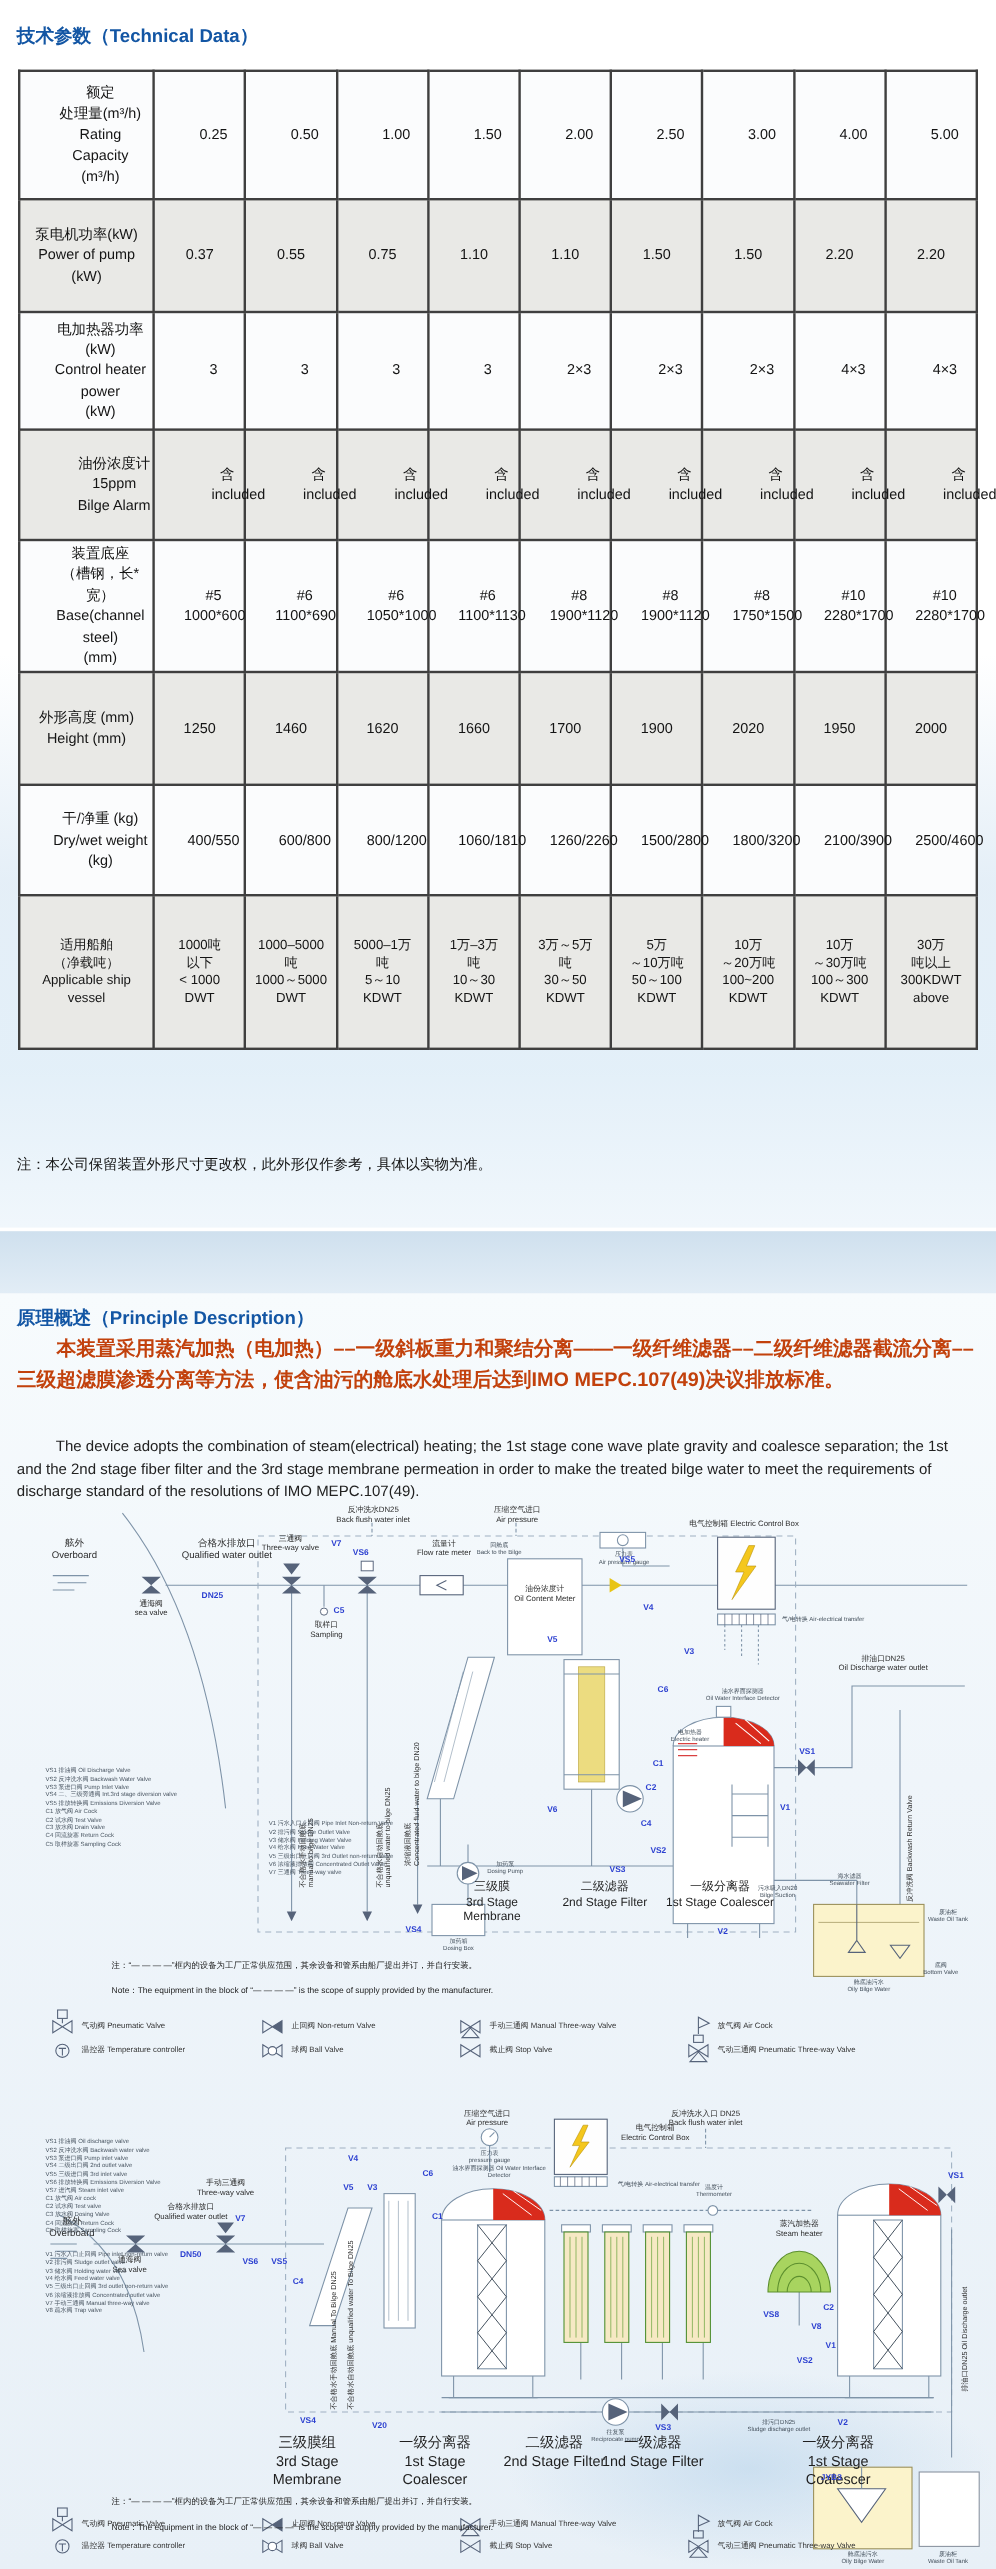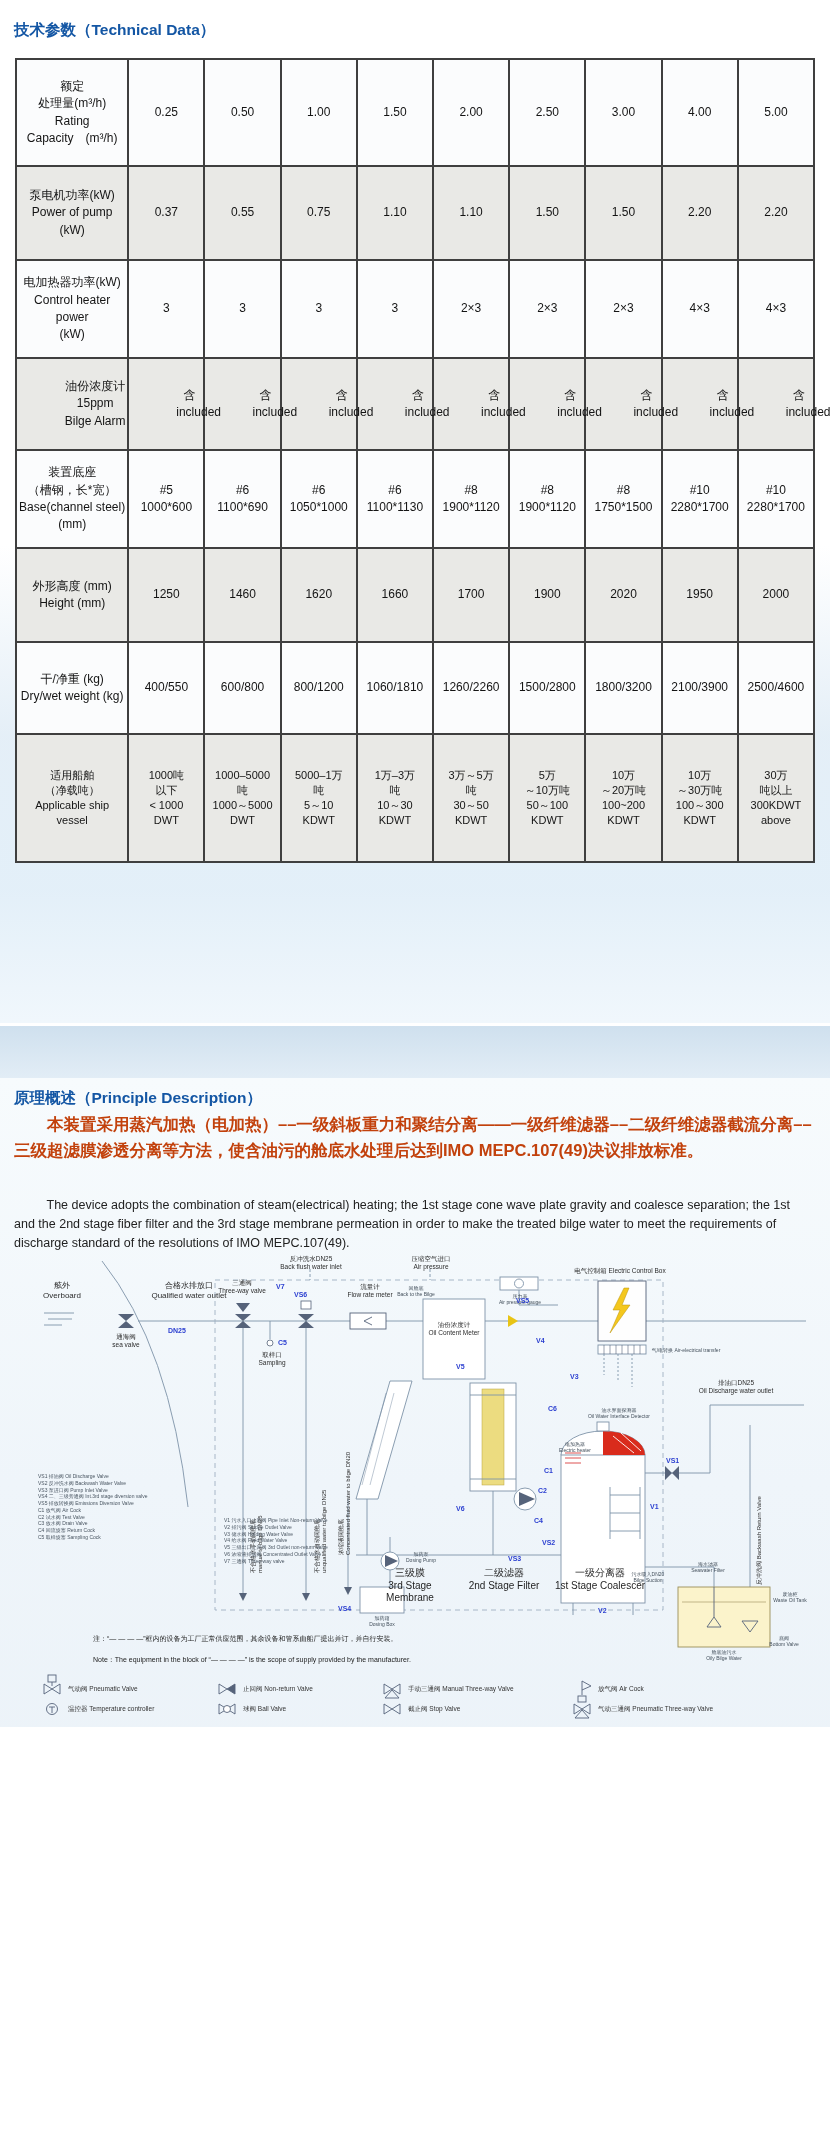--- a/index.html
+++ b/index.html
@@ -1,36 +1,36 @@
 <!DOCTYPE html>
 <html><head>
 <meta charset="utf-8">
 <style>
   html,body{margin:0;padding:0;background:#fff;}
-  .page{position:relative;width:830px;height:1727px;background:#ffffff;overflow:hidden;
+  .page{position:relative;width:830px;height:2141px;background:#ffffff;overflow:hidden;
         font-family:"Liberation Sans","DejaVu Sans",sans-serif;color:#1a1a1a;}
   
   .band-ship{position:absolute;left:0;top:545px;width:830px;height:478px;
      background:linear-gradient(180deg,rgba(210,228,242,0) 0%,rgba(196,219,238,.45) 40%,rgba(212,231,245,.65) 72%,rgba(226,239,249,.5) 100%);}
   .band-blue{position:absolute;left:0;top:1026px;width:830px;height:52px;
      background:linear-gradient(180deg,#cf e0ee,#e2edf6);background:linear-gradient(180deg,#cfe0ee,#e2edf6);}
   .bottom-area{position:absolute;left:0;top:1078px;width:830px;height:1063px;
      background:linear-gradient(180deg,#f7fbfd 0%,#eff5fa 38%,#e8f0f7 100%);}
   .wash{position:absolute;left:420px;top:1975px;width:410px;height:165px;
      background:radial-gradient(ellipse at center,rgba(168,202,230,.45),rgba(168,202,230,0) 70%);}
 
   .sec-title{position:absolute;left:14px;margin:0;font-size:15.5px;font-weight:bold;color:#1356a4;}
   .t1{top:20px;}
   .t2{top:1088px;}
 
   table.spec{position:absolute;left:15px;top:58px;width:800px;border-collapse:collapse;table-layout:fixed;}
   table.spec td{border:2px solid #3f3f3f;text-align:center;vertical-align:middle;
      font-size:12px;line-height:1.45;white-space:pre-line;padding:2px 1px;color:#141414;}
   tr.g td{background:#e9e9e6;}
-  tr.w td{background:#fbfcfd;}
+  tr.w td{background:#fbfcfd;padding-left:24px;}
   tr.r0 td{height:74px;}
   tr.r1 td{height:101px;}
   tr.r2 td{height:88px;}
   tr.r3 td{height:92px;}
   tr.r4 td{height:86px;padding-left:47px;}
   tr.r5 td{height:92px;}
   tr.r6 td{height:88px;}
   tr.r7 td{height:86px;}
   tr.r8 td{height:122px;font-size:11px;line-height:1.35;}
   td.lab{font-size:12.3px;}
@@ -229,20 +229,21 @@
 KDWT</td>
       <td>30万
 吨以上
 300KDWT
 above</td>
     </tr>
   </tbody>
     </table>
 
   <div class="note">
+    <div>注：本公司保留装置外形尺寸更改权，此外形仅作参考，具体以实物为准。</div>
   </div>
 
   <h2 class="sec-title t2">原理概述（Principle Description）</h2>
   <p class="para-zh">本装置采用蒸汽加热（电加热）––一级斜板重力和聚结分离——一级纤维滤器––二级纤维滤器截流分离––三级超滤膜渗透分离等方法，使含油污的舱底水处理后达到IMO MEPC.107(49)决议排放标准。</p>
   <p class="para-en">The device adopts the combination of steam(electrical) heating; the 1st stage cone wave plate gravity and coalesce separation; the 1st and the 2nd stage fiber filter and the 3rd stage membrane permeation in order to make the treated bilge water to meet the requirements of discharge standard of the resolutions of IMO MEPC.107(49).</p>
 
   <div class="diagram d1">
     <svg class="art" width="790" height="500" viewBox="0 0 790 500">
       <g stroke="#7e93a8" stroke-width="0.9" fill="none">
         <path d="M64,6 Q132,92 150,252"></path>

